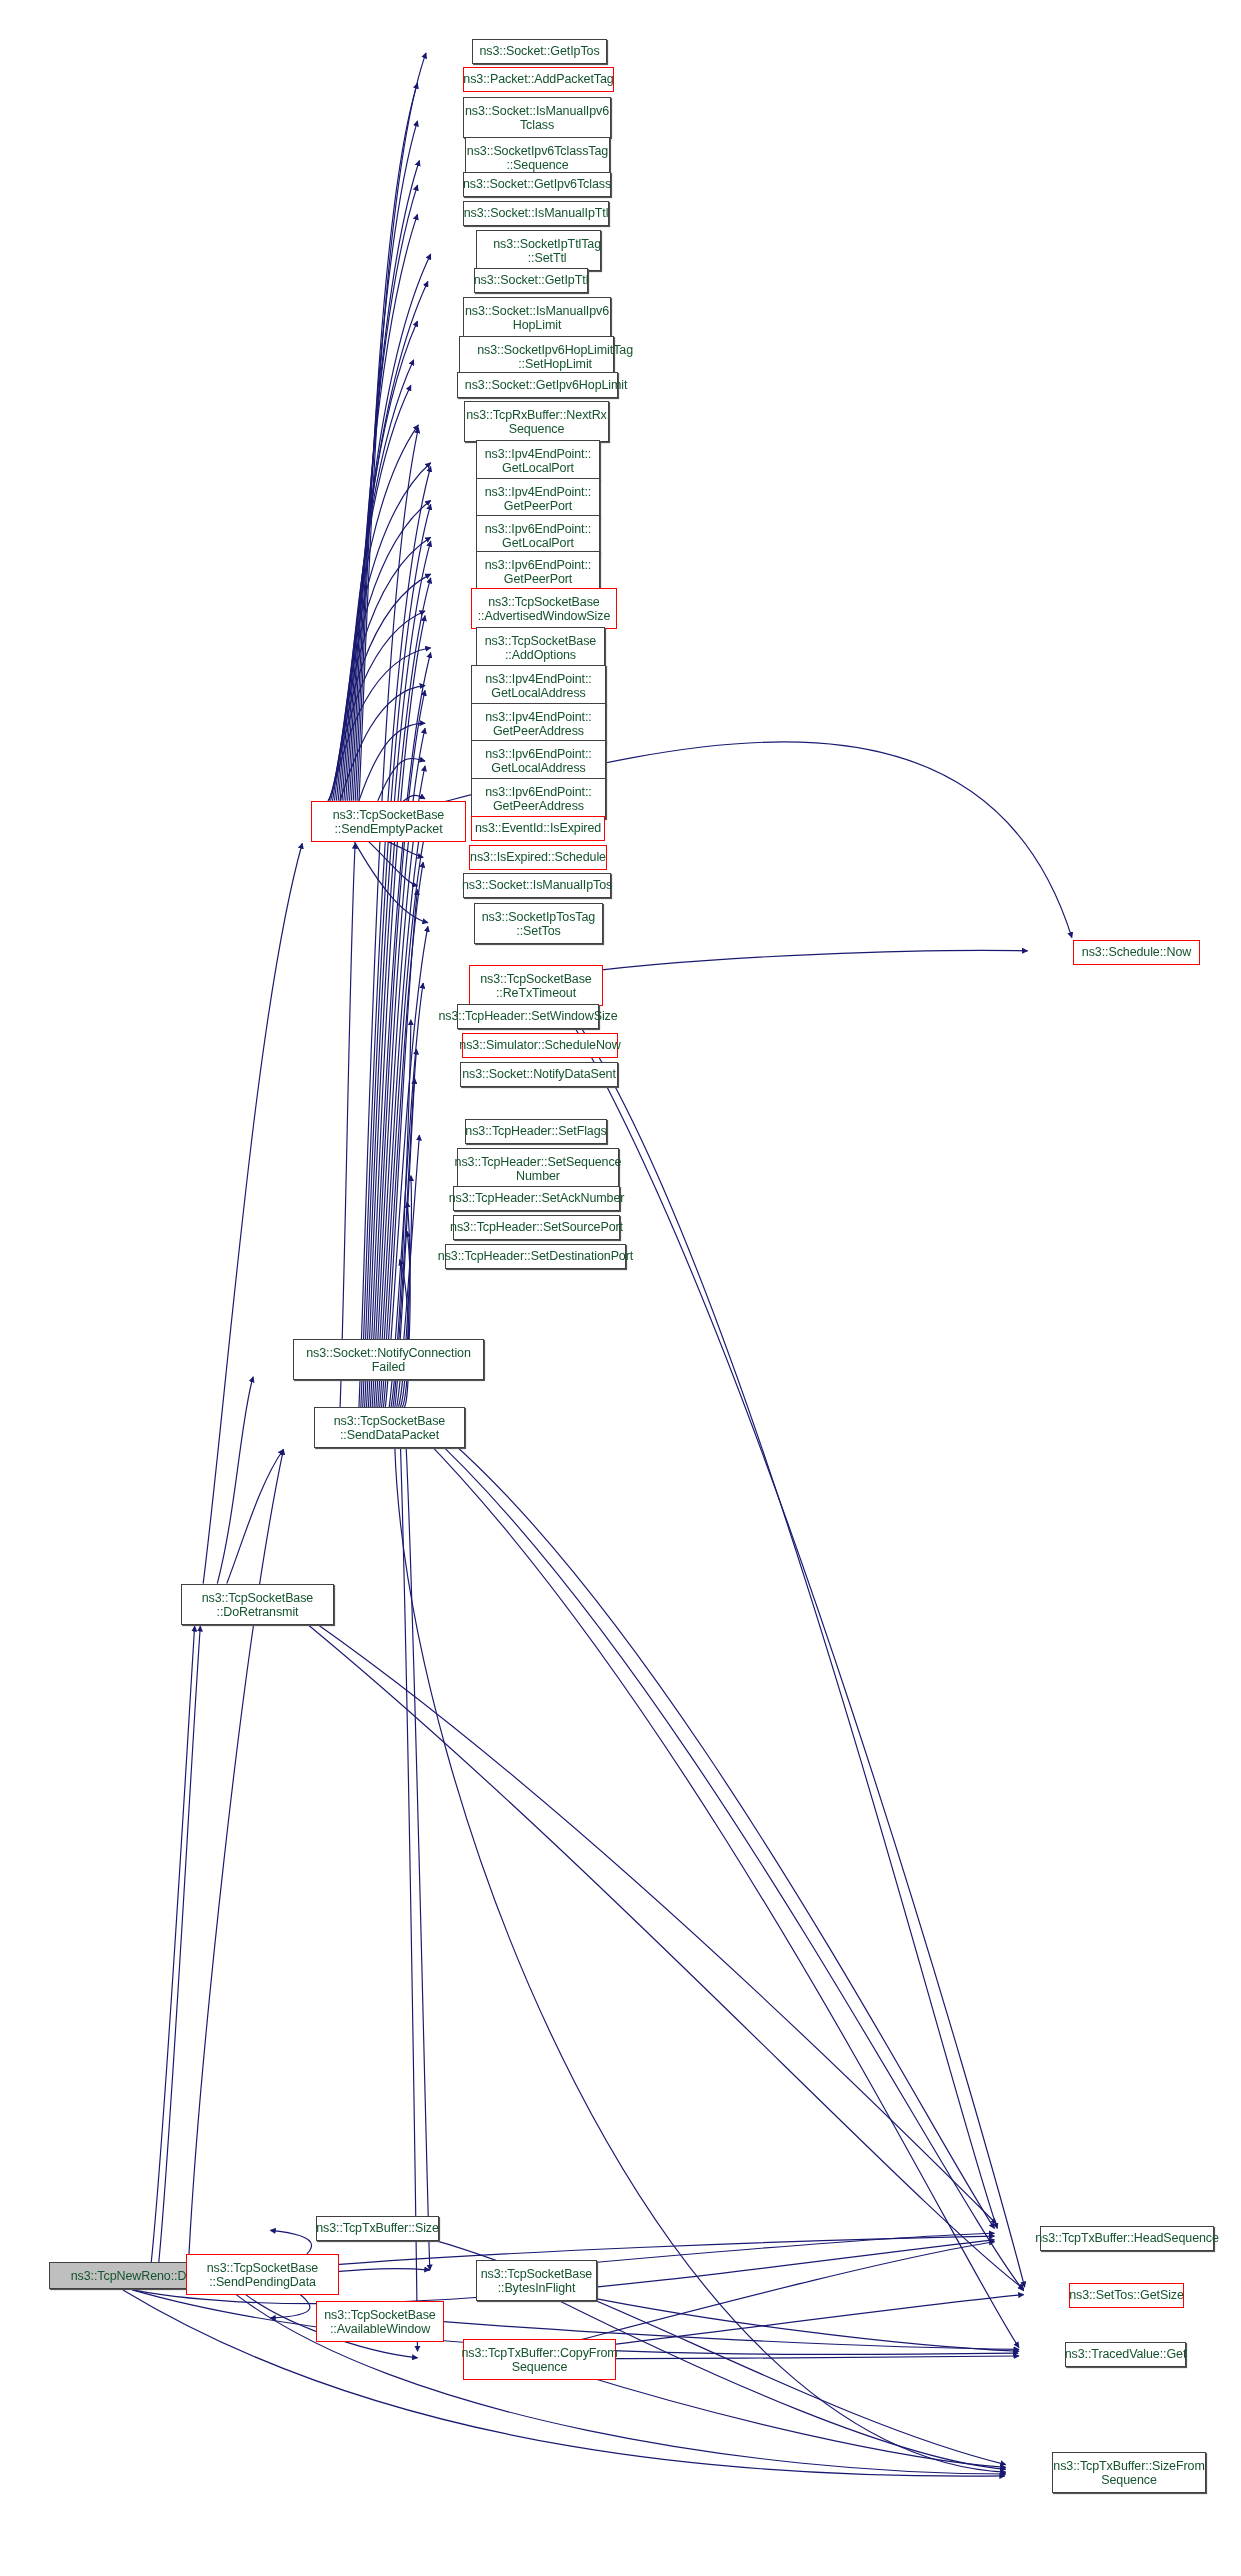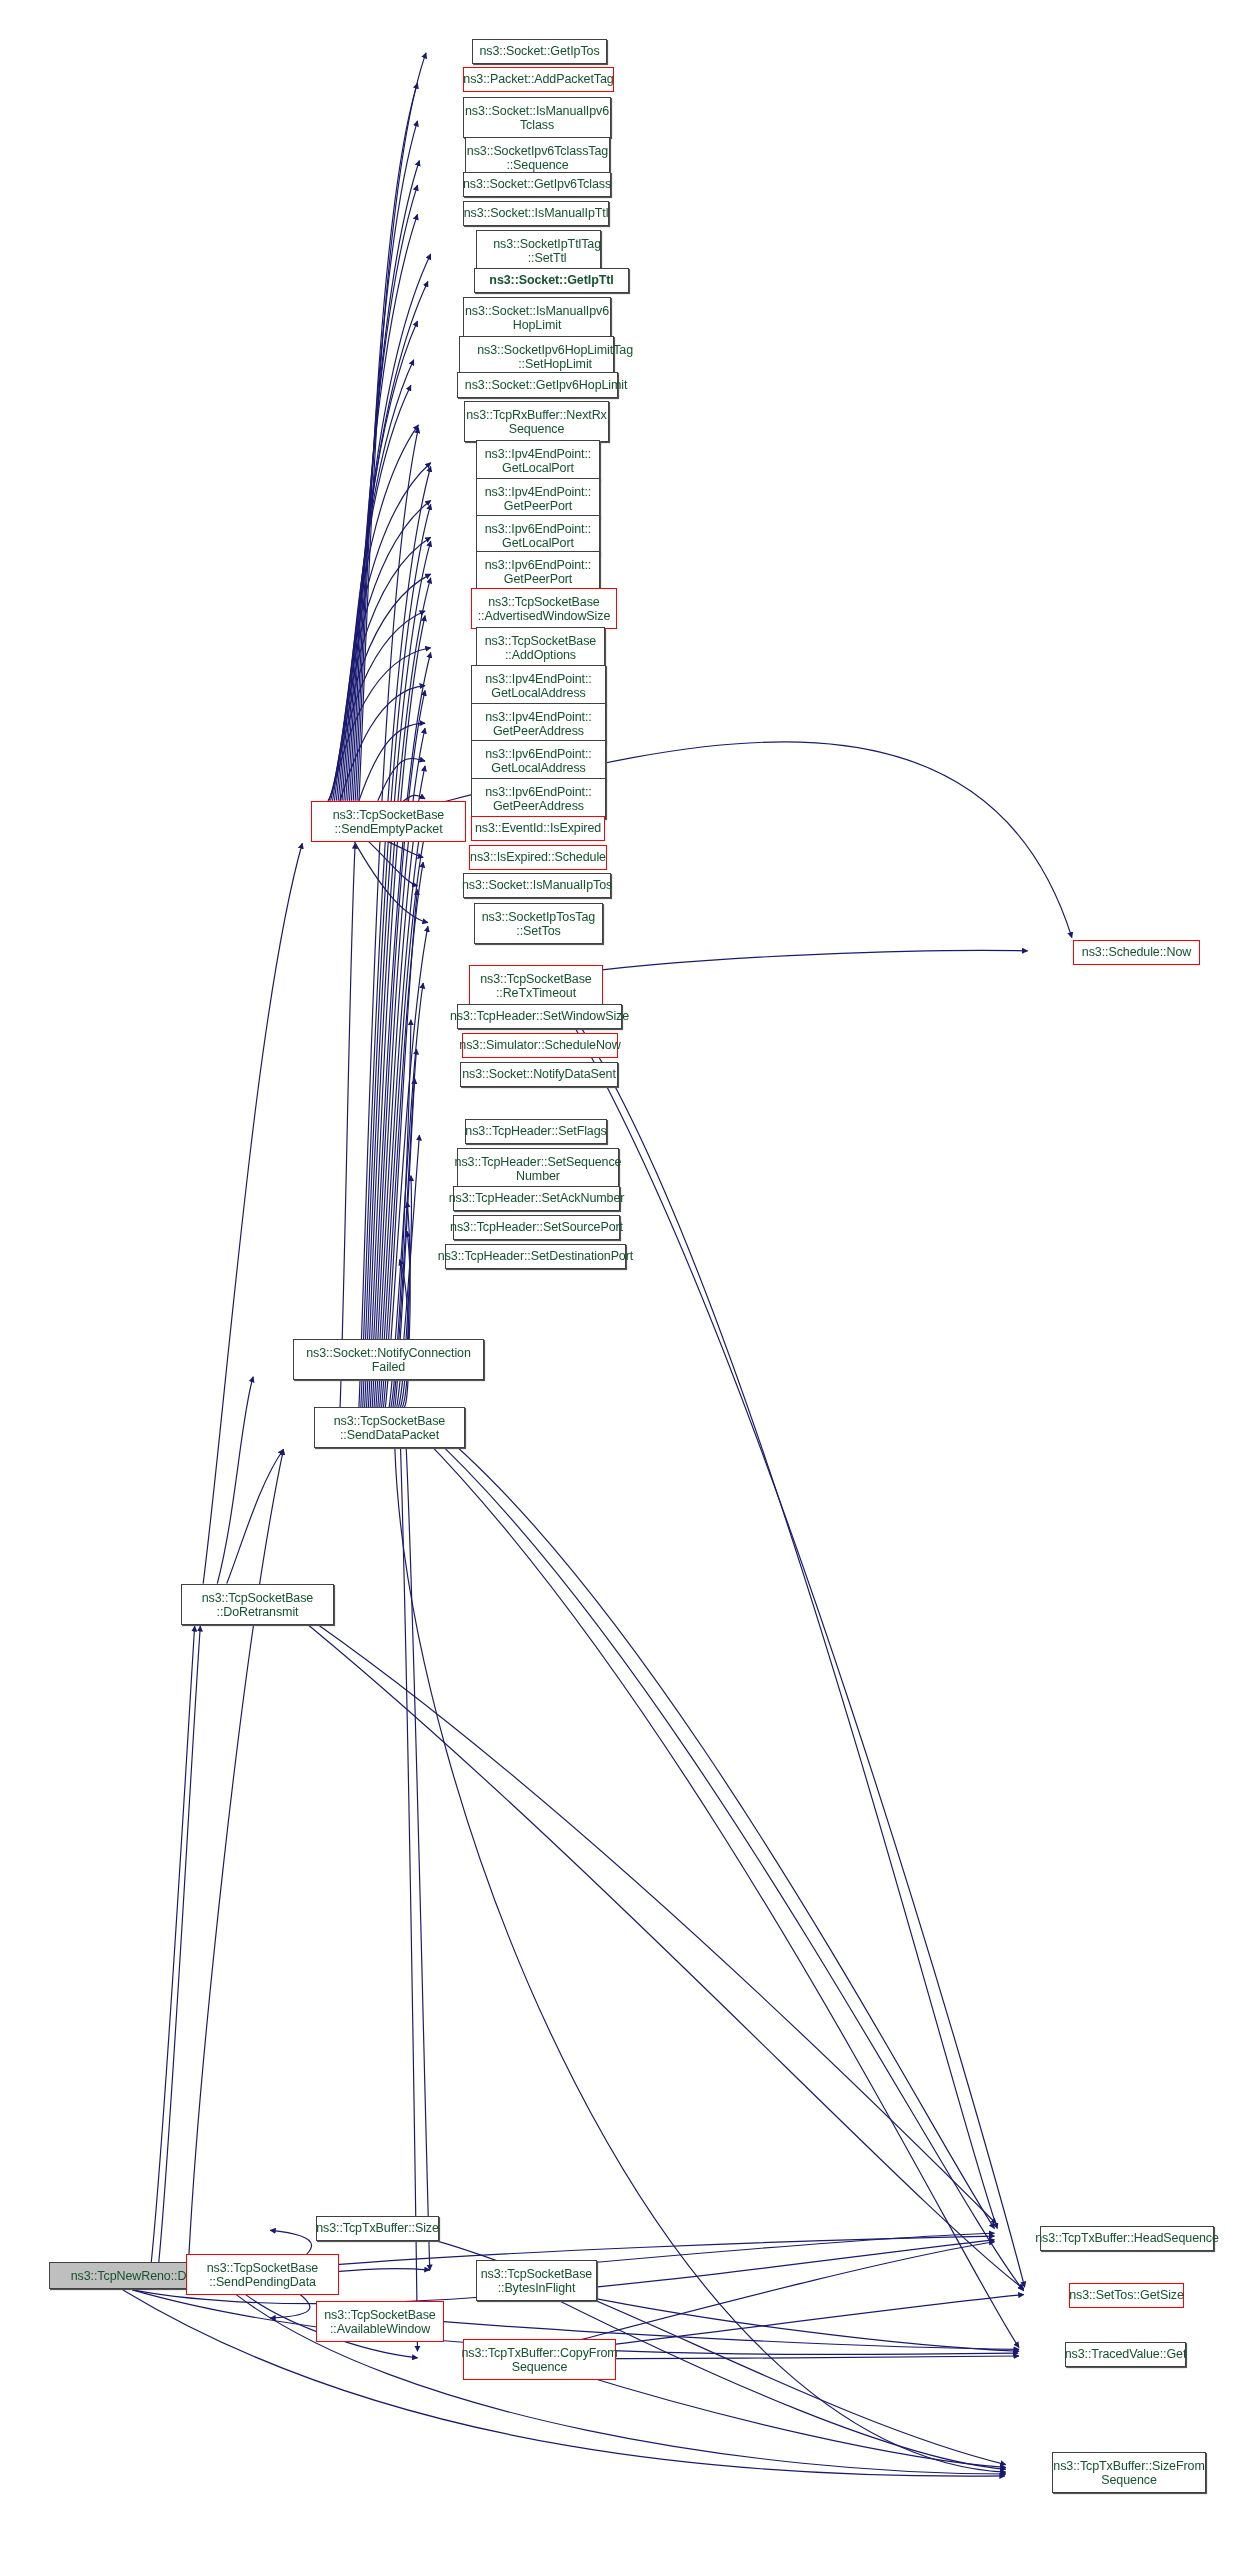--- a/index.html
+++ b/index.html
@@ -167,21 +167,21 @@
       <div class="gnode" style="left: 428px; top: 39px; width: 135px; height: 24.6px;">ns3::Socket::GetIpTos</div>
       <div class="gnode red" style="left: 419px; top: 67px; width: 151px; height: 24.6px;">ns3::Packet::AddPacketTag</div>
       <div class="gnode" style="left: 419px; top: 97px; width: 148px; height: 41px;">ns3::Socket::IsManualIpv6
 Tclass</div>
       <div class="gnode" style="left: 421px; top: 137px; width: 145px; height: 41px;">ns3::SocketIpv6TclassTag
 ::Sequence</div>
       <div class="gnode" style="left: 419px; top: 172px; width: 148px; height: 24.6px;">ns3::Socket::GetIpv6Tclass</div>
       <div class="gnode" style="left: 419px; top: 201px; width: 146px; height: 24.6px;">ns3::Socket::IsManualIpTtl</div>
       <div class="gnode" style="left: 432px; top: 230px; width: 125px; height: 41px; padding-left: 20px;">ns3::SocketIpTtlTag
 ::SetTtl</div>
-      <div class="gnode" style="left: 430px; top: 268px; width: 155px; height: 24.6px; font-weight: bold;">ns3::Socket::GetIpTtl</div>
+      <div class="gnode" style="left: 430px; top: 268px; width: 114px; height: 24.6px;">ns3::Socket::GetIpTtl</div>
       <div class="gnode" style="left: 419px; top: 297px; width: 148px; height: 41px;">ns3::Socket::IsManualIpv6
 HopLimit</div>
       <div class="gnode" style="left: 415px; top: 336px; width: 155px; height: 41px; padding-left: 40px;">ns3::SocketIpv6HopLimitTag
 ::SetHopLimit</div>
       <div class="gnode" style="left: 413px; top: 372px; width: 161px; height: 26px; padding-left: 20px;">ns3::Socket::GetIpv6HopLimit</div>
       <div class="gnode" style="left: 420px; top: 401px; width: 145px; height: 41px;">ns3::TcpRxBuffer::NextRx
 Sequence</div>
       <div class="gnode" style="left: 432px; top: 440px; width: 124px; height: 41px;">ns3::Ipv4EndPoint::
 GetLocalPort</div>
       <div class="gnode" style="left: 432px; top: 478px; width: 124px; height: 41px;">ns3::Ipv4EndPoint::
@@ -203,21 +203,21 @@
       <div class="gnode" style="left: 427px; top: 778px; width: 135px; height: 41px;">ns3::Ipv6EndPoint::
 GetPeerAddress</div>
       <div class="gnode red" style="left: 427px; top: 816px; width: 134px; height: 24.6px;">ns3::EventId::IsExpired</div>
       <div class="gnode red" style="left: 425px; top: 845px; width: 138px; height: 24.6px;">ns3::IsExpired::Schedule</div>
       <div class="gnode" style="left: 419px; top: 873px; width: 148px; height: 24.6px;">ns3::Socket::IsManualIpTos</div>
       <div class="gnode" style="left: 430px; top: 903px; width: 129px; height: 41px;">ns3::SocketIpTosTag
 ::SetTos</div>
       <div class="gnode red" style="left: 1029px; top: 940px; width: 127px; height: 24.6px;">ns3::Schedule::Now</div>
       <div class="gnode red" style="left: 425px; top: 965px; width: 134px; height: 41px;">ns3::TcpSocketBase
 ::ReTxTimeout</div>
-      <div class="gnode" style="left: 413px; top: 1004px; width: 165px; height: 24.6px;">ns3::TcpHeader::SetWindowSize</div>
+      <div class="gnode" style="left: 413px; top: 1004px; width: 142px; height: 24.6px;">ns3::TcpHeader::SetWindowSize</div>
       <div class="gnode red" style="left: 418px; top: 1033px; width: 156px; height: 24.6px;">ns3::Simulator::ScheduleNow</div>
       <div class="gnode" style="left: 416px; top: 1062px; width: 158px; height: 24.6px;">ns3::Socket::NotifyDataSent</div>
       <div class="gnode" style="left: 421px; top: 1119px; width: 142px; height: 24.6px;">ns3::TcpHeader::SetFlags</div>
       <div class="gnode" style="left: 413px; top: 1148px; width: 162px; height: 41px;">ns3::TcpHeader::SetSequence
 Number</div>
       <div class="gnode" style="left: 409px; top: 1186px; width: 167px; height: 24.6px;">ns3::TcpHeader::SetAckNumber</div>
       <div class="gnode" style="left: 409px; top: 1215px; width: 167px; height: 24.6px;">ns3::TcpHeader::SetSourcePort</div>
       <div class="gnode" style="left: 401px; top: 1244px; width: 181px; height: 24.6px;">ns3::TcpHeader::SetDestinationPort</div>
       <div class="gnode" style="left: 272px; top: 2216px; width: 123px; height: 24.6px;">ns3::TcpTxBuffer::Size</div>
       <div class="gnode red" style="left: 272px; top: 2301px; width: 128px; height: 41px;">ns3::TcpSocketBase

